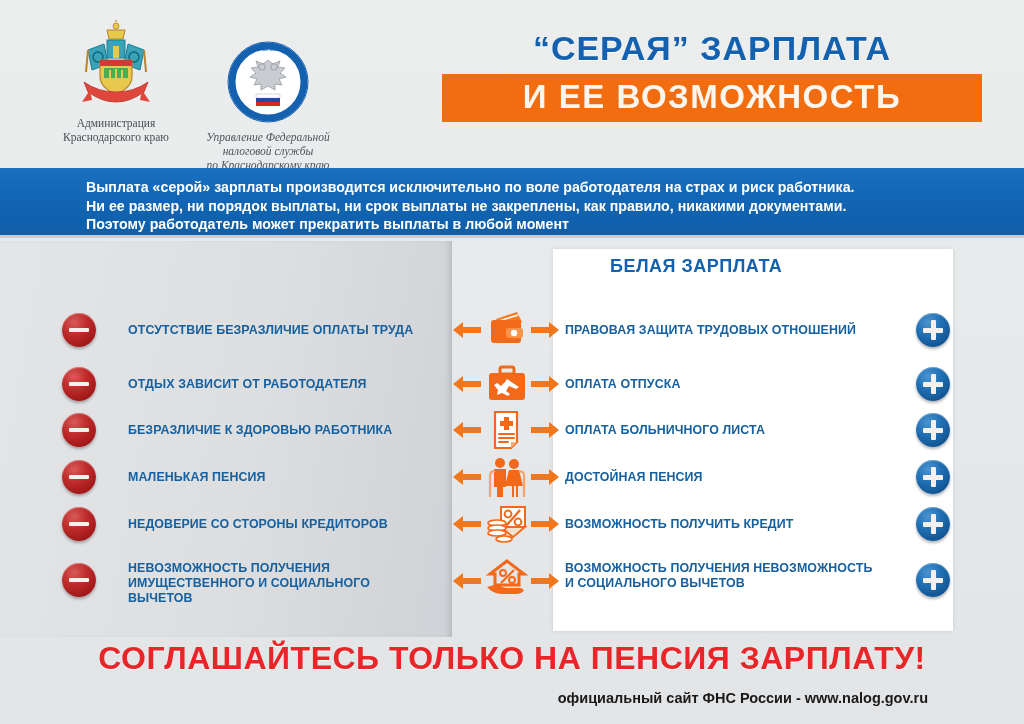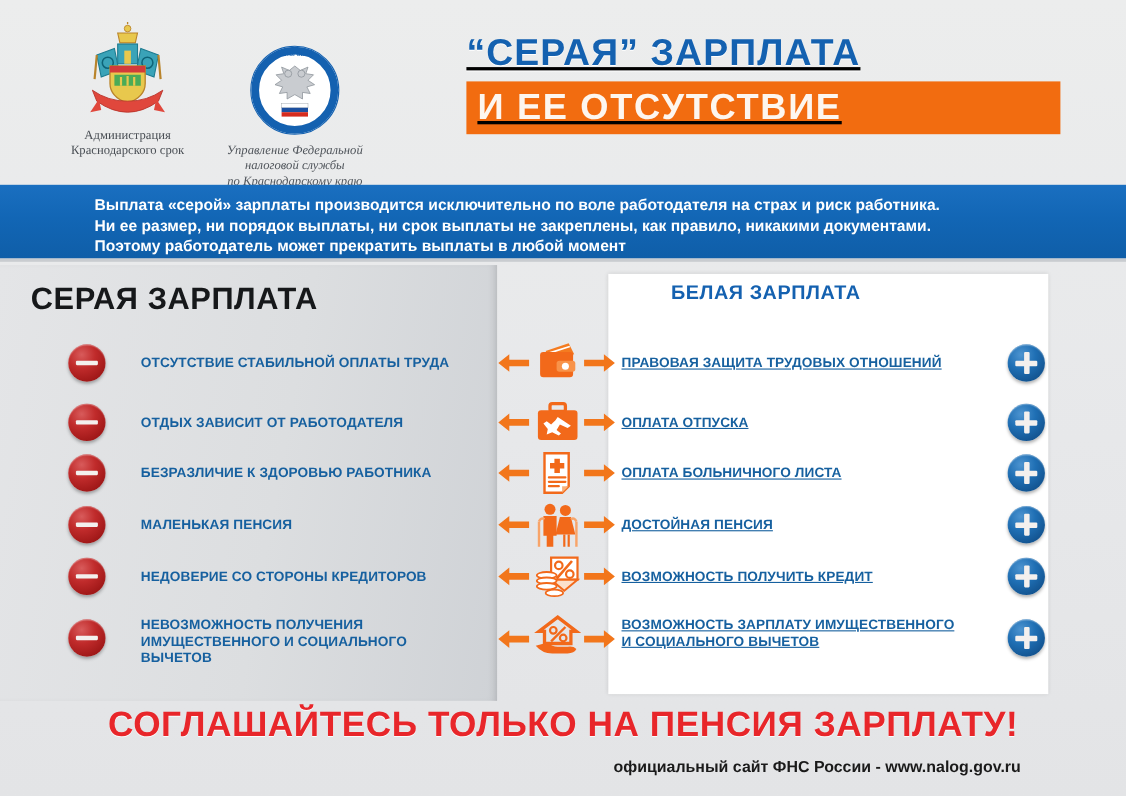--- a/index.html
+++ b/index.html
@@ -25,21 +25,21 @@
 
   .emblem-krd { width: 84px; height: 92px; margin: 0 auto 4px; display:block; }
   .emblem-fns { width: 84px; height: 84px; margin: 2px auto 6px; display:block; }
 
   .logo-caption {
     font-size: 11.5px; line-height: 14px; color: #4a4f55;
     font-family: "Liberation Serif", serif;
   }
   .logo-fns .logo-caption { color:#50555b; }
 
-  .title-wrap { position:absolute; right: 60px; top: 28px; width: 540px; text-align:left;text-decoration:underline; }
+  .title-wrap { position:absolute; right: 42px; top: 28px; width: 540px; text-align:center; }
   .title-line1 {
     font-size: 34px; font-weight: bold; letter-spacing: 1px;
     color: #1461b0; line-height: 40px;
     text-shadow: 0 1px 0 #ffffff;
   }
   .title-line2-bar {
     margin-top: 6px;
     background: #f26c10;
     padding: 5px 10px 7px;
   }
@@ -105,21 +105,21 @@
   }
   .badge-minus .bar-h { left:7px; top:15px; width:20px; height:4px; }
   .badge-plus  .bar-h { left:7px; top:15px; width:20px; height:5px; }
   .badge-plus  .bar-v { left:14.5px; top:7px; width:5px; height:20px; }
 
   .label {
     position:absolute; font-size:12.4px; font-weight:bold; color:#16609f;
     letter-spacing:0.1px; line-height:15px;
   }
   .label-left  { left:128px; width:310px; }
-  .label-right { left:565px; width:340px;text-decoration:underline; }
+  .label-right { left:565px; width:340px; }
 
   .arrow { position:absolute; width:30px; height:20px; }
   .arrow-left  { left: 452px; }
   .arrow-right { left: 530px; }
 
   .centre-icon { position:absolute; left: 484px; width: 46px; height: 46px; }
 
   
   .footer-slogan {
     position:absolute; left:0; top:640px; width:1024px; text-align:center;
@@ -162,21 +162,21 @@
         <path d="M26 40 h32 v6 h-32 Z" fill="#d23a3a"></path>
         <path d="M30 48 h24 v10 h-24 Z" fill="#4bab57"></path>
         <path d="M36 50 v8 M42 49 v9 M48 50 v8" stroke="#e8c84d" stroke-width="2"></path>
 
         <path d="M10 62 q14 10 32 10 q18 0 32 -10 l-4 10 q-14 10 -28 10 q-14 0 -28 -10 Z" fill="#e0473c" stroke="#b8332a" stroke-width="0.8"></path>
         <path d="M16 70 l-8 12 l10 -2 Z" fill="#e0473c"></path>
         <path d="M68 70 l8 12 l-10 -2 Z" fill="#e0473c"></path>
       </svg>
       <div class="logo-caption">
         <div>Администрация</div>
-        <div>Краснодарского срок</div>
+        <div>Краснодарского краю</div>
       </div>
     </div>
 
     <div class="logo-block logo-fns">
       <svg class="emblem-fns" viewBox="0 0 84 84">
         <circle cx="42" cy="42" r="40" fill="#ffffff" stroke="#1461b0" stroke-width="1"></circle>
         <path d="M42 2 a40 40 0 0 1 0 80 a40 40 0 0 1 0 -80 Z" fill="none"></path>
         <circle cx="42" cy="42" r="36" fill="none" stroke="#1461b0" stroke-width="7"></circle>
         <circle cx="42" cy="42" r="29" fill="#ffffff"></circle>
 
@@ -195,44 +195,43 @@
       <div class="logo-caption">
         <div>Управление Федеральной</div>
         <div>налоговой службы</div>
         <div>по Краснодарскому краю</div>
       </div>
     </div>
 
     <div class="title-wrap">
       <div class="title-line1">“СЕРАЯ” ЗАРПЛАТА</div>
       <div class="title-line2-bar">
-        <div class="title-line2">И ЕЕ ОТСУТСТВИЕ</div>
+        <div class="title-line2">И ЕЕ ВОЗМОЖНОСТЬ</div>
       </div>
     </div>
   </div>
 
   <div class="banner">
     <div class="banner-text">
       <div>Выплата «серой» зарплаты производится исключительно по воле работодателя на страх и риск работника.</div>
       <div>Ни ее размер, ни порядок выплаты, ни срок выплаты не закреплены, как правило, никакими документами.</div>
       <div>Поэтому работодатель может прекратить выплаты в любой момент</div>
     </div>
   </div>
 
   <div class="grey-panel"></div>
   <div class="white-panel"></div>
 
-  <div class="col-heading heading-grey">СЕРАЯ ЗАРПЛАТА</div>
   <div class="col-heading heading-white">БЕЛАЯ ЗАРПЛАТА</div>
 
   <div class="row" style="top:306px">
     <div class="badge badge-minus">
         <span class="bar-h"></span>
       </div>
-    <div class="label label-left" style="top:17px">ОТСУТСТВИЕ СТАБИЛЬНОЙ ОПЛАТЫ ТРУДА</div>
+    <div class="label label-left" style="top:17px">ОТСУТСТВИЕ БЕЗРАЗЛИЧИЕ ОПЛАТЫ ТРУДА</div>
     <svg class="arrow arrow-left" style="top:14px" viewBox="0 0 30 20">
       <path d="M29 7 H11 V2 L1 10 L11 18 V13 H29 Z" fill="#f2761b"></path>
     </svg>
     <svg class="centre-icon" style="top:1px" viewBox="0 0 46 46">
       <path d="M12 12 L33 5 L38 15 L17 22 Z" fill="#f47b20"></path>
       <path d="M15 14 L34 8" stroke="#ffffff" stroke-width="1.6"></path>
       <rect x="7" y="13" width="30" height="23" rx="3" fill="#f2691a"></rect>
       <rect x="22" y="21" width="17" height="10" rx="2.5" fill="#f8934a"></rect>
       <circle cx="30" cy="26" r="3.2" fill="#ffffff"></circle>
     </svg>
@@ -366,21 +365,21 @@
       <path d="M23 4 L40 17 h-5 v11 h-24 V17 h-5 Z" fill="none" stroke="#f2691a" stroke-width="3"></path>
       <circle cx="19" cy="16" r="3" fill="none" stroke="#f2691a" stroke-width="2"></circle>
       <circle cx="28" cy="23" r="3" fill="none" stroke="#f2691a" stroke-width="2"></circle>
       <path d="M30 13 L17 26" stroke="#f2691a" stroke-width="2.2"></path>
       <path d="M3 30 q6 7 15 7 h14 q6 0 8 -4 q-3 -3 -8 -2 h-9 q-5 0 -9 -4 Z" fill="#f2691a"></path>
     </svg>
     <svg class="arrow arrow-right" style="top:21px" viewBox="0 0 30 20">
       <path d="M1 7 H19 V2 L29 10 L19 18 V13 H1 Z" fill="#f2761b"></path>
     </svg>
     <div class="label label-right" style="top:11px">
-      <div>ВОЗМОЖНОСТЬ ЗАРПЛАТУ ИМУЩЕСТВЕННОГО</div>
+      <div>ВОЗМОЖНОСТЬ ПОЛУЧЕНИЯ НЕВОЗМОЖНОСТЬ</div>
       <div>И СОЦИАЛЬНОГО ВЫЧЕТОВ</div>
     </div>
     <div class="badge badge-plus" style="top:13px">
         <span class="bar-h"></span>
         <span class="bar-v"></span>
       </div>
   </div>
 
   <div class="footer-slogan">СОГЛАШАЙТЕСЬ ТОЛЬКО НА ПЕНСИЯ ЗАРПЛАТУ!</div>
   <div class="footer-site">официальный сайт ФНС России - www.nalog.gov.ru</div>

